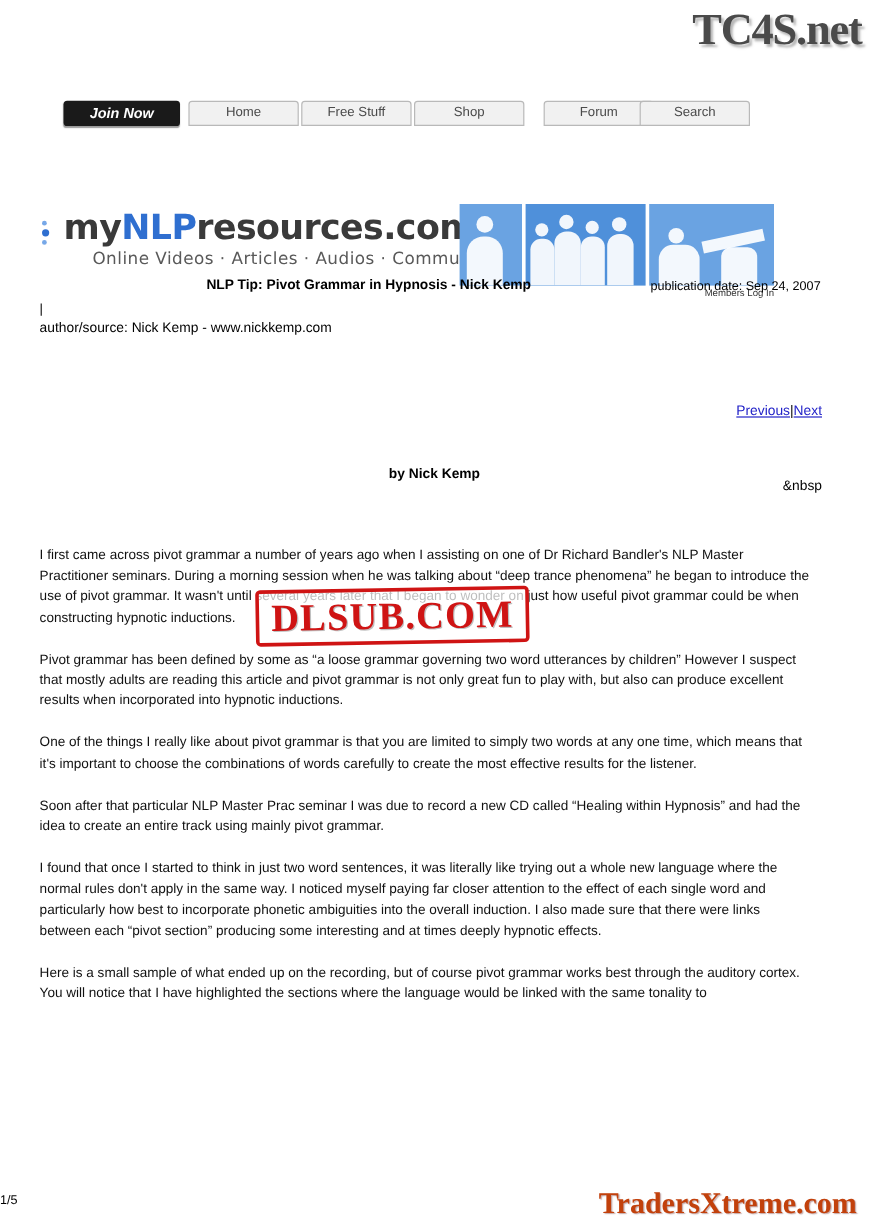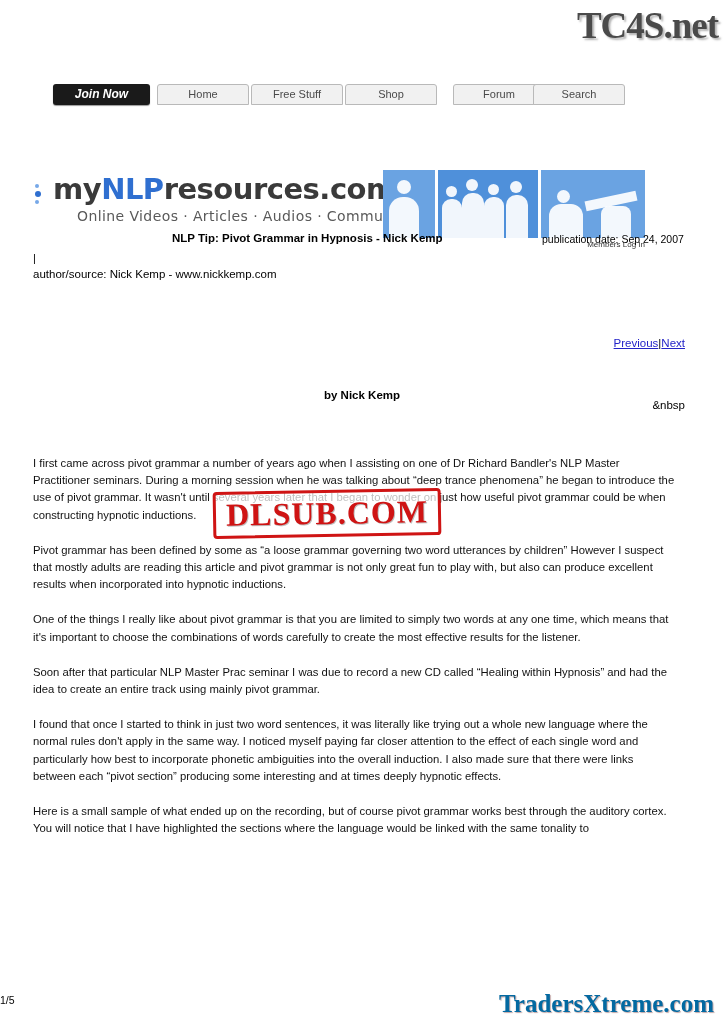--- a/index.html
+++ b/index.html
@@ -274,21 +274,21 @@
     font-size: 10.5px;
     color: #000;
   }
   .traders {
     position: absolute;
     right: 10px;
     bottom: 6px;
     font-family: "Liberation Serif", serif;
     font-weight: bold;
     font-size: 25px;
-    color: #0369a1;
+    color: #c2410c;
     text-shadow: 1px 1px 1px rgba(80,0,0,0.35);
     white-space: nowrap;
   }
 </style>
 </head>
 <body>
 
 <div class="page">
 
   <div class="tc4s">TC4S.net</div>

